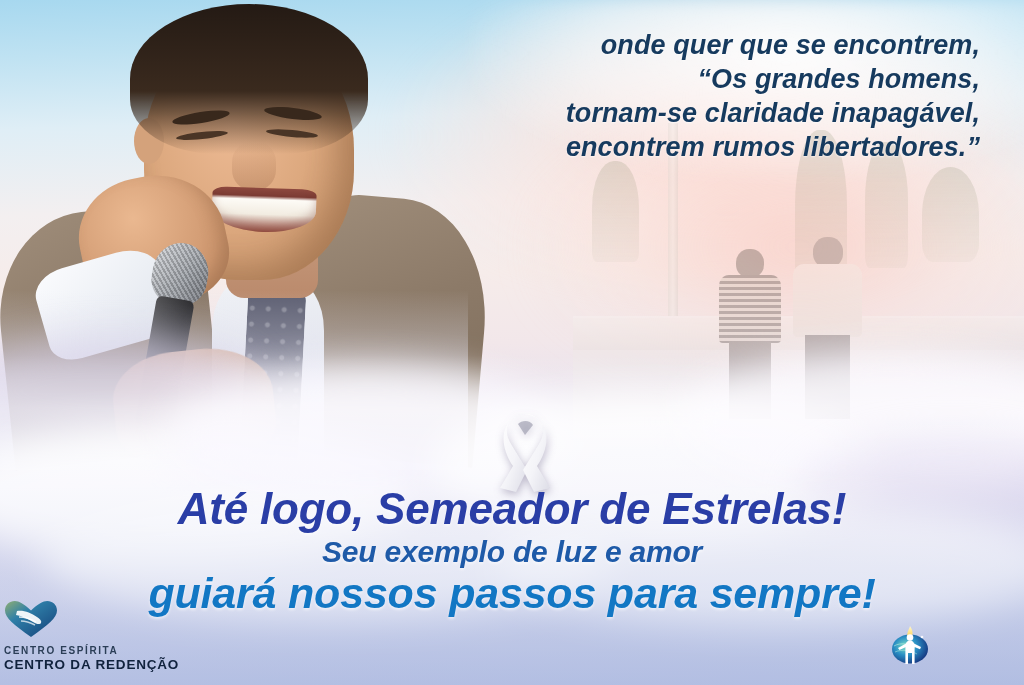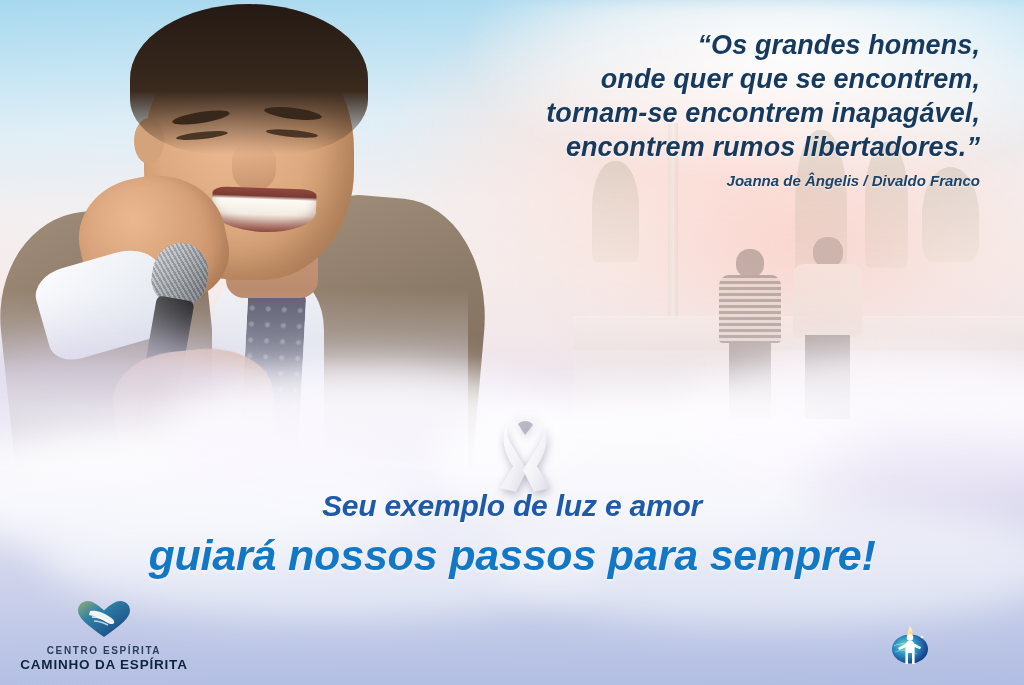--- a/index.html
+++ b/index.html
@@ -252,26 +252,26 @@
   }
   .headline .h1{
     display:block; font-size:44px; color:#2a3ea6;
     text-shadow:0 2px 3px rgba(255,255,255,.55);
   }
   .headline .h2{
     display:block; font-size:30px; color:#1e5aa8; margin-top:4px;
     text-shadow:0 2px 3px rgba(255,255,255,.55);
   }
   .headline .h3{
-    display:block; font-size:43px; color:#1277c4; margin-top:12px;
+    display:block; font-size:43px; color:#1277c4; margin-top:4px;
     text-shadow:0 2px 3px rgba(255,255,255,.55);
   }
 
   
-  .logo-left{position:absolute; left:4px; bottom:12px; width:200px; text-align:center;}
+  .logo-left{position:absolute; left:4px; bottom:12px; width:200px; text-align:left;}
   .logo-right{position:absolute; right:6px; bottom:12px; width:216px; text-align:center;}
   .logo-mark{display:block; margin:0 auto 3px;}
   .logo-l1{
     font-size:10px; font-weight:bold; color:#2b3e57; letter-spacing:1.6px;
     line-height:12px;
   }
   .logo-l2{
     font-size:13.5px; font-weight:bold; color:#10223d; letter-spacing:.8px;
     line-height:16px;
   }
@@ -341,43 +341,43 @@
     <div class="cloud c2"></div>
     <div class="cloud c3"></div>
     <div class="cloud c4"></div>
     <div class="cloud c8"></div>
     <div class="cloud c5"></div>
     <div class="cloud c6"></div>
   </div>
   <div class="cloudveil"></div>
 
   <div class="quote">
+    <span class="ln">onde quer que se encontrem,</span>
     <span class="ln">“Os grandes homens,</span>
-    <span class="ln">onde quer que se encontrem,</span>
-    <span class="ln">tornam-se encontrem inapagável,</span>
+    <span class="ln">tornam-se claridade inapagável,</span>
     <span class="ln">encontrem rumos libertadores.”</span>
   </div>
-  <div class="attrib">Joanna de Ângelis / Divaldo Franco</div>
 
   <div class="ribbon">
     <svg width="78" height="88" viewBox="0 0 78 88" aria-hidden="true">
       <defs>
         <linearGradient id="rg" x1="0" y1="0" x2="1" y2="1">
           <stop offset="0%" stop-color="#ffffff"></stop>
           <stop offset="55%" stop-color="#f4f4f8"></stop>
           <stop offset="100%" stop-color="#dcdce6"></stop>
         </linearGradient>
       </defs>
       <path d="M39 6 C22 6 16 22 25 36 L41 62 L30 84 L14 80 L27 58 C12 36 14 10 39 6 Z" fill="url(#rg)"></path>
       <path d="M39 6 C56 6 62 22 53 36 L37 62 L48 84 L64 80 L51 58 C66 36 64 10 39 6 Z" fill="url(#rg)"></path>
       <path d="M32 16 C36 12 44 12 47 17 L39 27 Z" fill="#8d8da0" opacity=".55"></path>
     </svg>
   </div>
 
   <div class="headline">
+    <span class="h1">Até logo, Semeador de Estrelas!</span>
     <span class="h2">Seu exemplo de luz e amor</span>
     <span class="h3">guiará nossos passos para sempre!</span>
   </div>
 
   <div class="logo-left">
     <span class="logo-mark">
       <svg width="54" height="38" viewBox="0 0 54 38" aria-hidden="true">
         <defs>
           <linearGradient id="hg" x1="0" y1="0" x2="1" y2="1">
             <stop offset="0%" stop-color="#8fae74"></stop>
@@ -385,21 +385,21 @@
             <stop offset="100%" stop-color="#133f78"></stop>
           </linearGradient>
         </defs>
         <path d="M27 37 C10 25 1 18 1 10.5 C1 4.8 5.6 1 10.8 1 C15.2 1 19.4 3.6 27 10.5 C34.6 3.6 38.8 1 43.2 1 C48.4 1 53 4.8 53 10.5 C53 18 44 25 27 37 Z" fill="url(#hg)"></path>
         <path d="M13 11 C20 10 27 13 33 17 C36 19 38 21 37 23 C36 25 32 24 29 22 C24 19 18 16 12 15 Z" fill="#ffffff" opacity=".92"></path>
         <path d="M15 17 C21 17 27 19 32 22" stroke="#ffffff" stroke-width="1.6" fill="none" opacity=".85"></path>
         <path d="M17 21 C22 21 27 23 31 25" stroke="#ffffff" stroke-width="1.4" fill="none" opacity=".7"></path>
       </svg>
     </span>
     <div class="logo-l1">CENTRO ESPÍRITA</div>
-    <div class="logo-l2">CAMINHO DA ESPÍRITA</div>
+    <div class="logo-l2">CENTRO DA REDENÇÃO</div>
   </div>
 
   <div class="logo-right">
     <span class="logo-mark">
       <svg width="50" height="42" viewBox="0 0 50 42" aria-hidden="true">
         <defs>
           <radialGradient id="gg" cx="38%" cy="40%" r="70%">
             <stop offset="0%" stop-color="#7fe3c8"></stop>
             <stop offset="45%" stop-color="#2a8fc4"></stop>
             <stop offset="100%" stop-color="#122c78"></stop>

